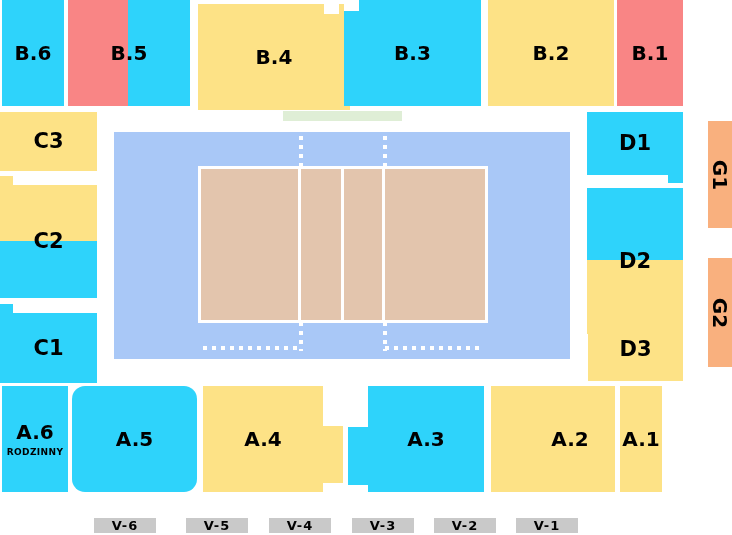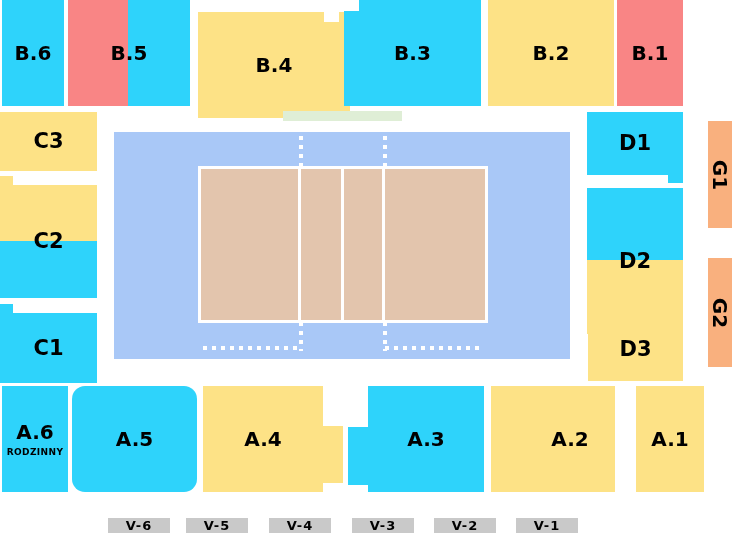--- a/index.html
+++ b/index.html
@@ -45,21 +45,21 @@
 <body>
 
 <div class="stage">
 
   <div class="sec bg-cyan" style="left:2px;top:0;width:62px;height:106px;">
     <span class="lbl lbl-lg">B.6</span>
   </div>
   <div class="sec split-b5" style="left:68px;top:0;width:122px;height:106px;">
     <span class="lbl lbl-lg">B.5</span>
   </div>
-  <div class="sec bg-yellow" style="left:198px;top:12px;width:152px;height:106px;">
+  <div class="sec bg-yellow" style="left:198px;top:4px;width:152px;height:106px;">
     <div class="notch" style="left:126px;top:0;width:15px;height:10px;"></div>
     <span class="lbl lbl-lg">B.4</span>
   </div>
   <div class="sec bg-cyan" style="left:344px;top:0;width:137px;height:106px;">
     <div class="notch" style="left:0;top:0;width:15px;height:11px;"></div>
     <span class="lbl lbl-lg">B.3</span>
   </div>
   <div class="sec bg-yellow" style="left:488px;top:0;width:126px;height:106px;">
     <span class="lbl lbl-lg">B.2</span>
   </div>
@@ -128,25 +128,25 @@
     <div class="tab bg-yellow" style="left:120px;top:40px;width:20px;height:57px;"></div>
     <span class="lbl lbl-lg">A.4</span>
   </div>
   <div class="sec bg-cyan" style="left:368px;top:386px;width:116px;height:106px;">
     <div class="tab bg-cyan" style="left:-20px;top:41px;width:20px;height:58px;"></div>
     <span class="lbl lbl-lg">A.3</span>
   </div>
   <div class="sec bg-yellow" style="left:491px;top:386px;width:124px;height:106px;padding-left:34px;">
     <span class="lbl lbl-lg">A.2</span>
   </div>
-  <div class="sec bg-yellow" style="left:636px;top:386px;width:68px;height:106px;">
+  <div class="sec bg-yellow" style="left:620px;top:386px;width:42px;height:106px;">
     <span class="lbl lbl-lg">A.1</span>
   </div>
 
-  <div class="vbox" style="left:108px;">
+  <div class="vbox" style="left:94px;">
     <span>V-6</span>
   </div>
   <div class="vbox" style="left:186px;">
     <span>V-5</span>
   </div>
   <div class="vbox" style="left:269px;">
     <span>V-4</span>
   </div>
   <div class="vbox" style="left:352px;justify-content:center;">
     <span>V-3</span>

